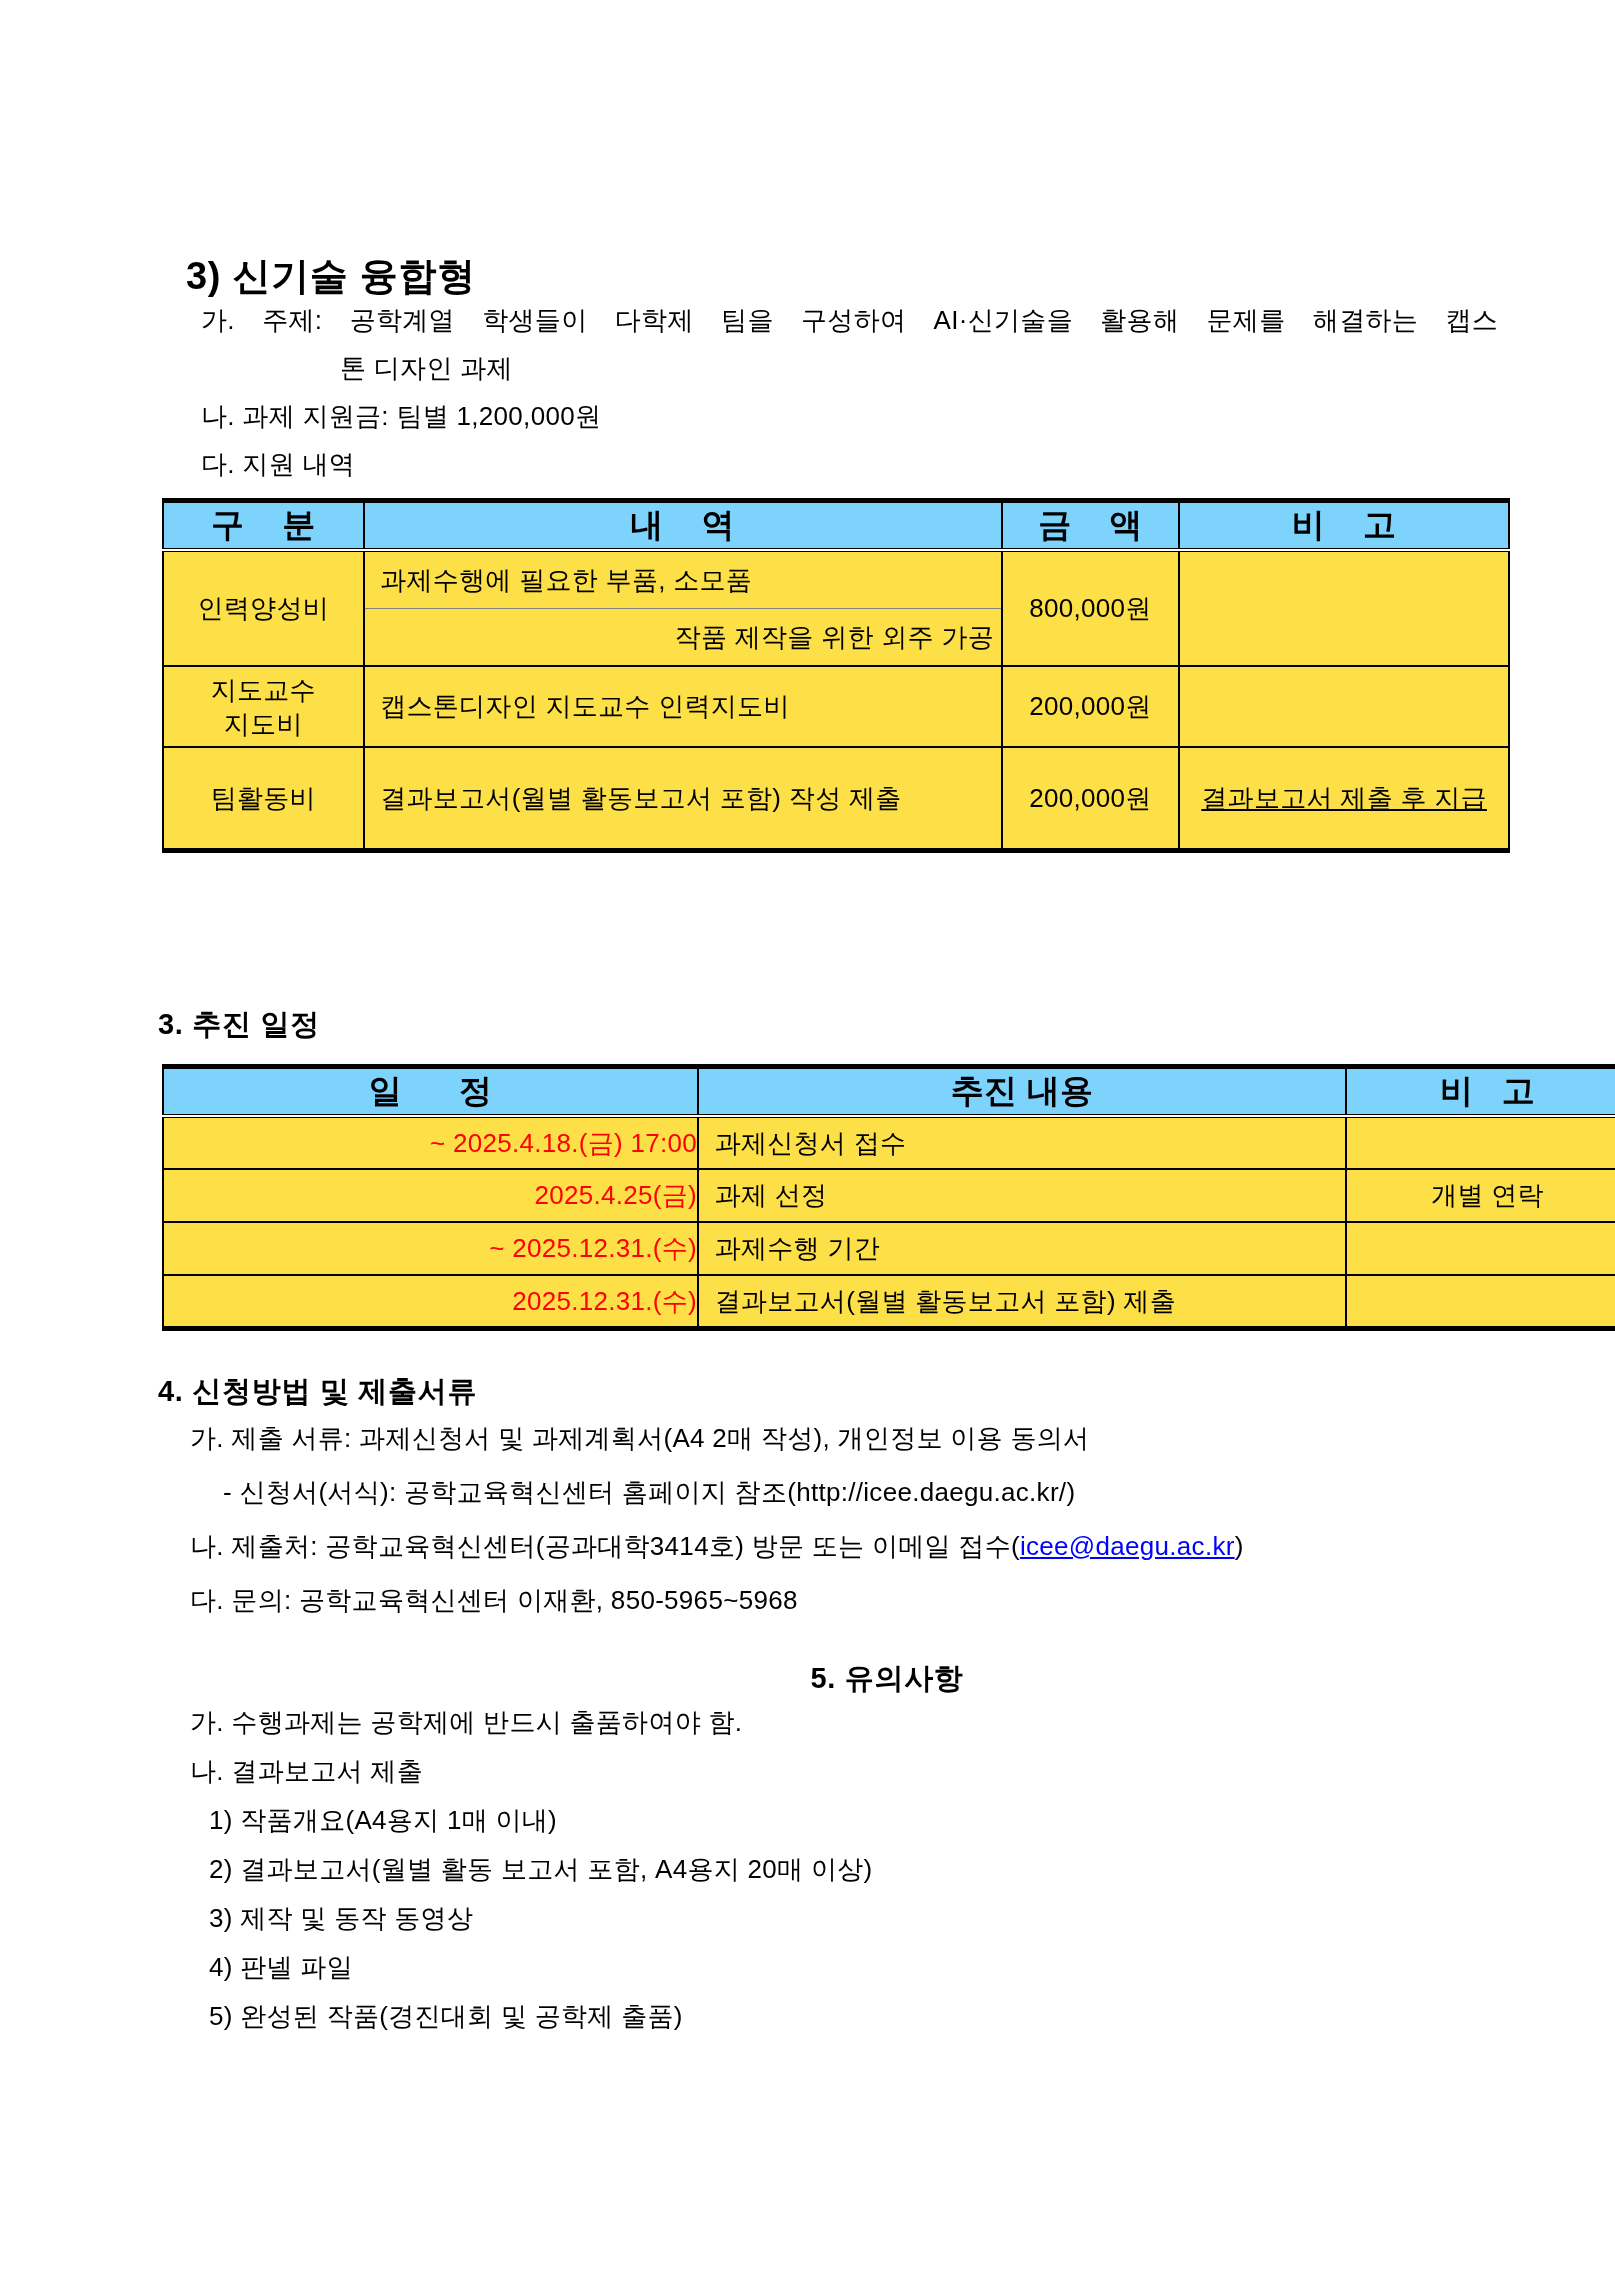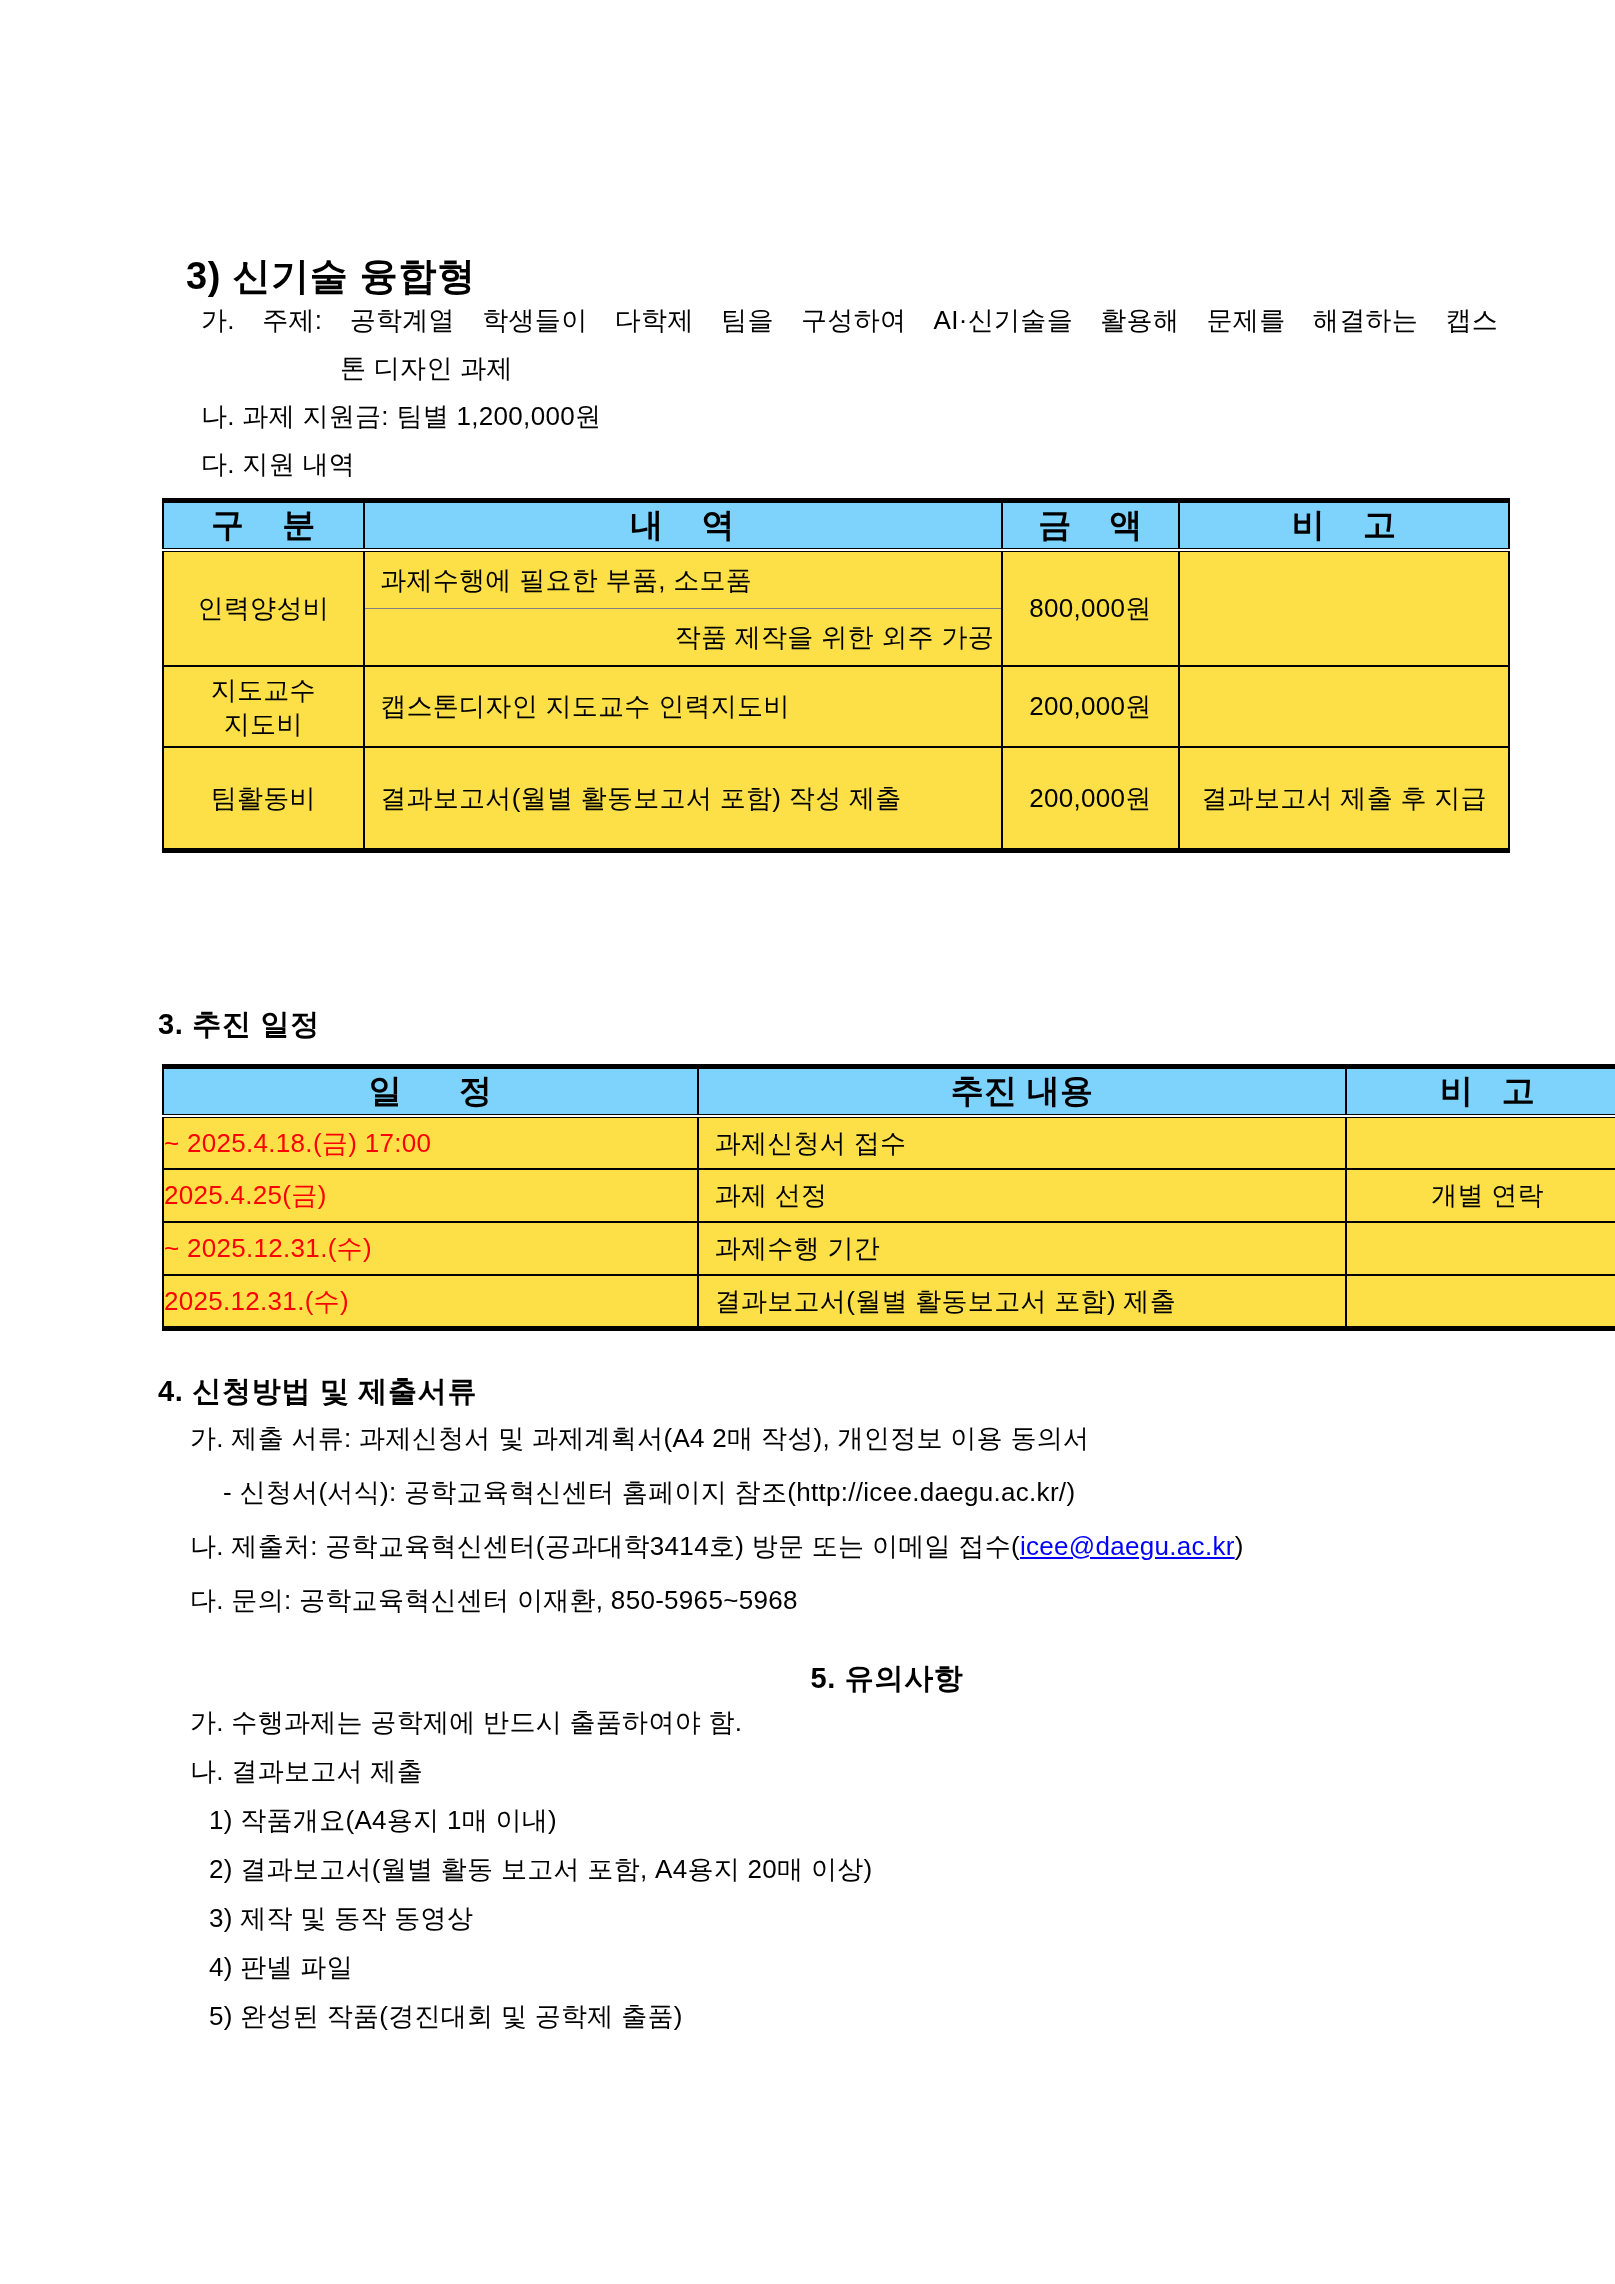--- a/index.html
+++ b/index.html
@@ -75,25 +75,25 @@
   }
   .doc-table td { vertical-align: middle; background: #fde047; }
   .t-support thead tr { height: 47px; }
   .t-support tr.row-sub  { height: 58px; }
   .t-support tr.row-adv  { height: 81px; }
   .t-support tr.row-team { height: 103px; }
   .t-sched thead tr { height: 50px; }
   .t-sched tbody tr { height: 53px; }
   td.cell-center { text-align: center; }
   td.cell-left   { text-align: left; padding-left: 15.6px; padding-right: 6.5px; }
-  td.cell-note-tight { text-align: center; padding-left: 2.6px; padding-right: 2.6px; }
+  td.cell-note-tight { text-align: center; padding-left: 2.6px; padding-right: 2.6px; text-decoration: underline; }
   
   td.sub-top    { border-bottom: 1.3px solid #808080; }
   td.sub-bottom { border-top: 1.3px solid #808080; text-align: right; }
-  td.cell-date { color: #ff0000; text-align: left; }
+  td.cell-date { color: #ff0000; text-align: right; }
   .two-line { display: block; text-align: center; line-height: 34px; }
 </style>
 </head>
 <body>
 
 <div class="page">
 
   <div class="h-sub3">3) 신기술 융합형</div>
   <div class="body-line sec3-item">
     <div class="just-line">가. 주제: 공학계열 학생들이 다학제 팀을 구성하여 AI·신기술을 활용해 문제를 해결하는 캡스</div>

